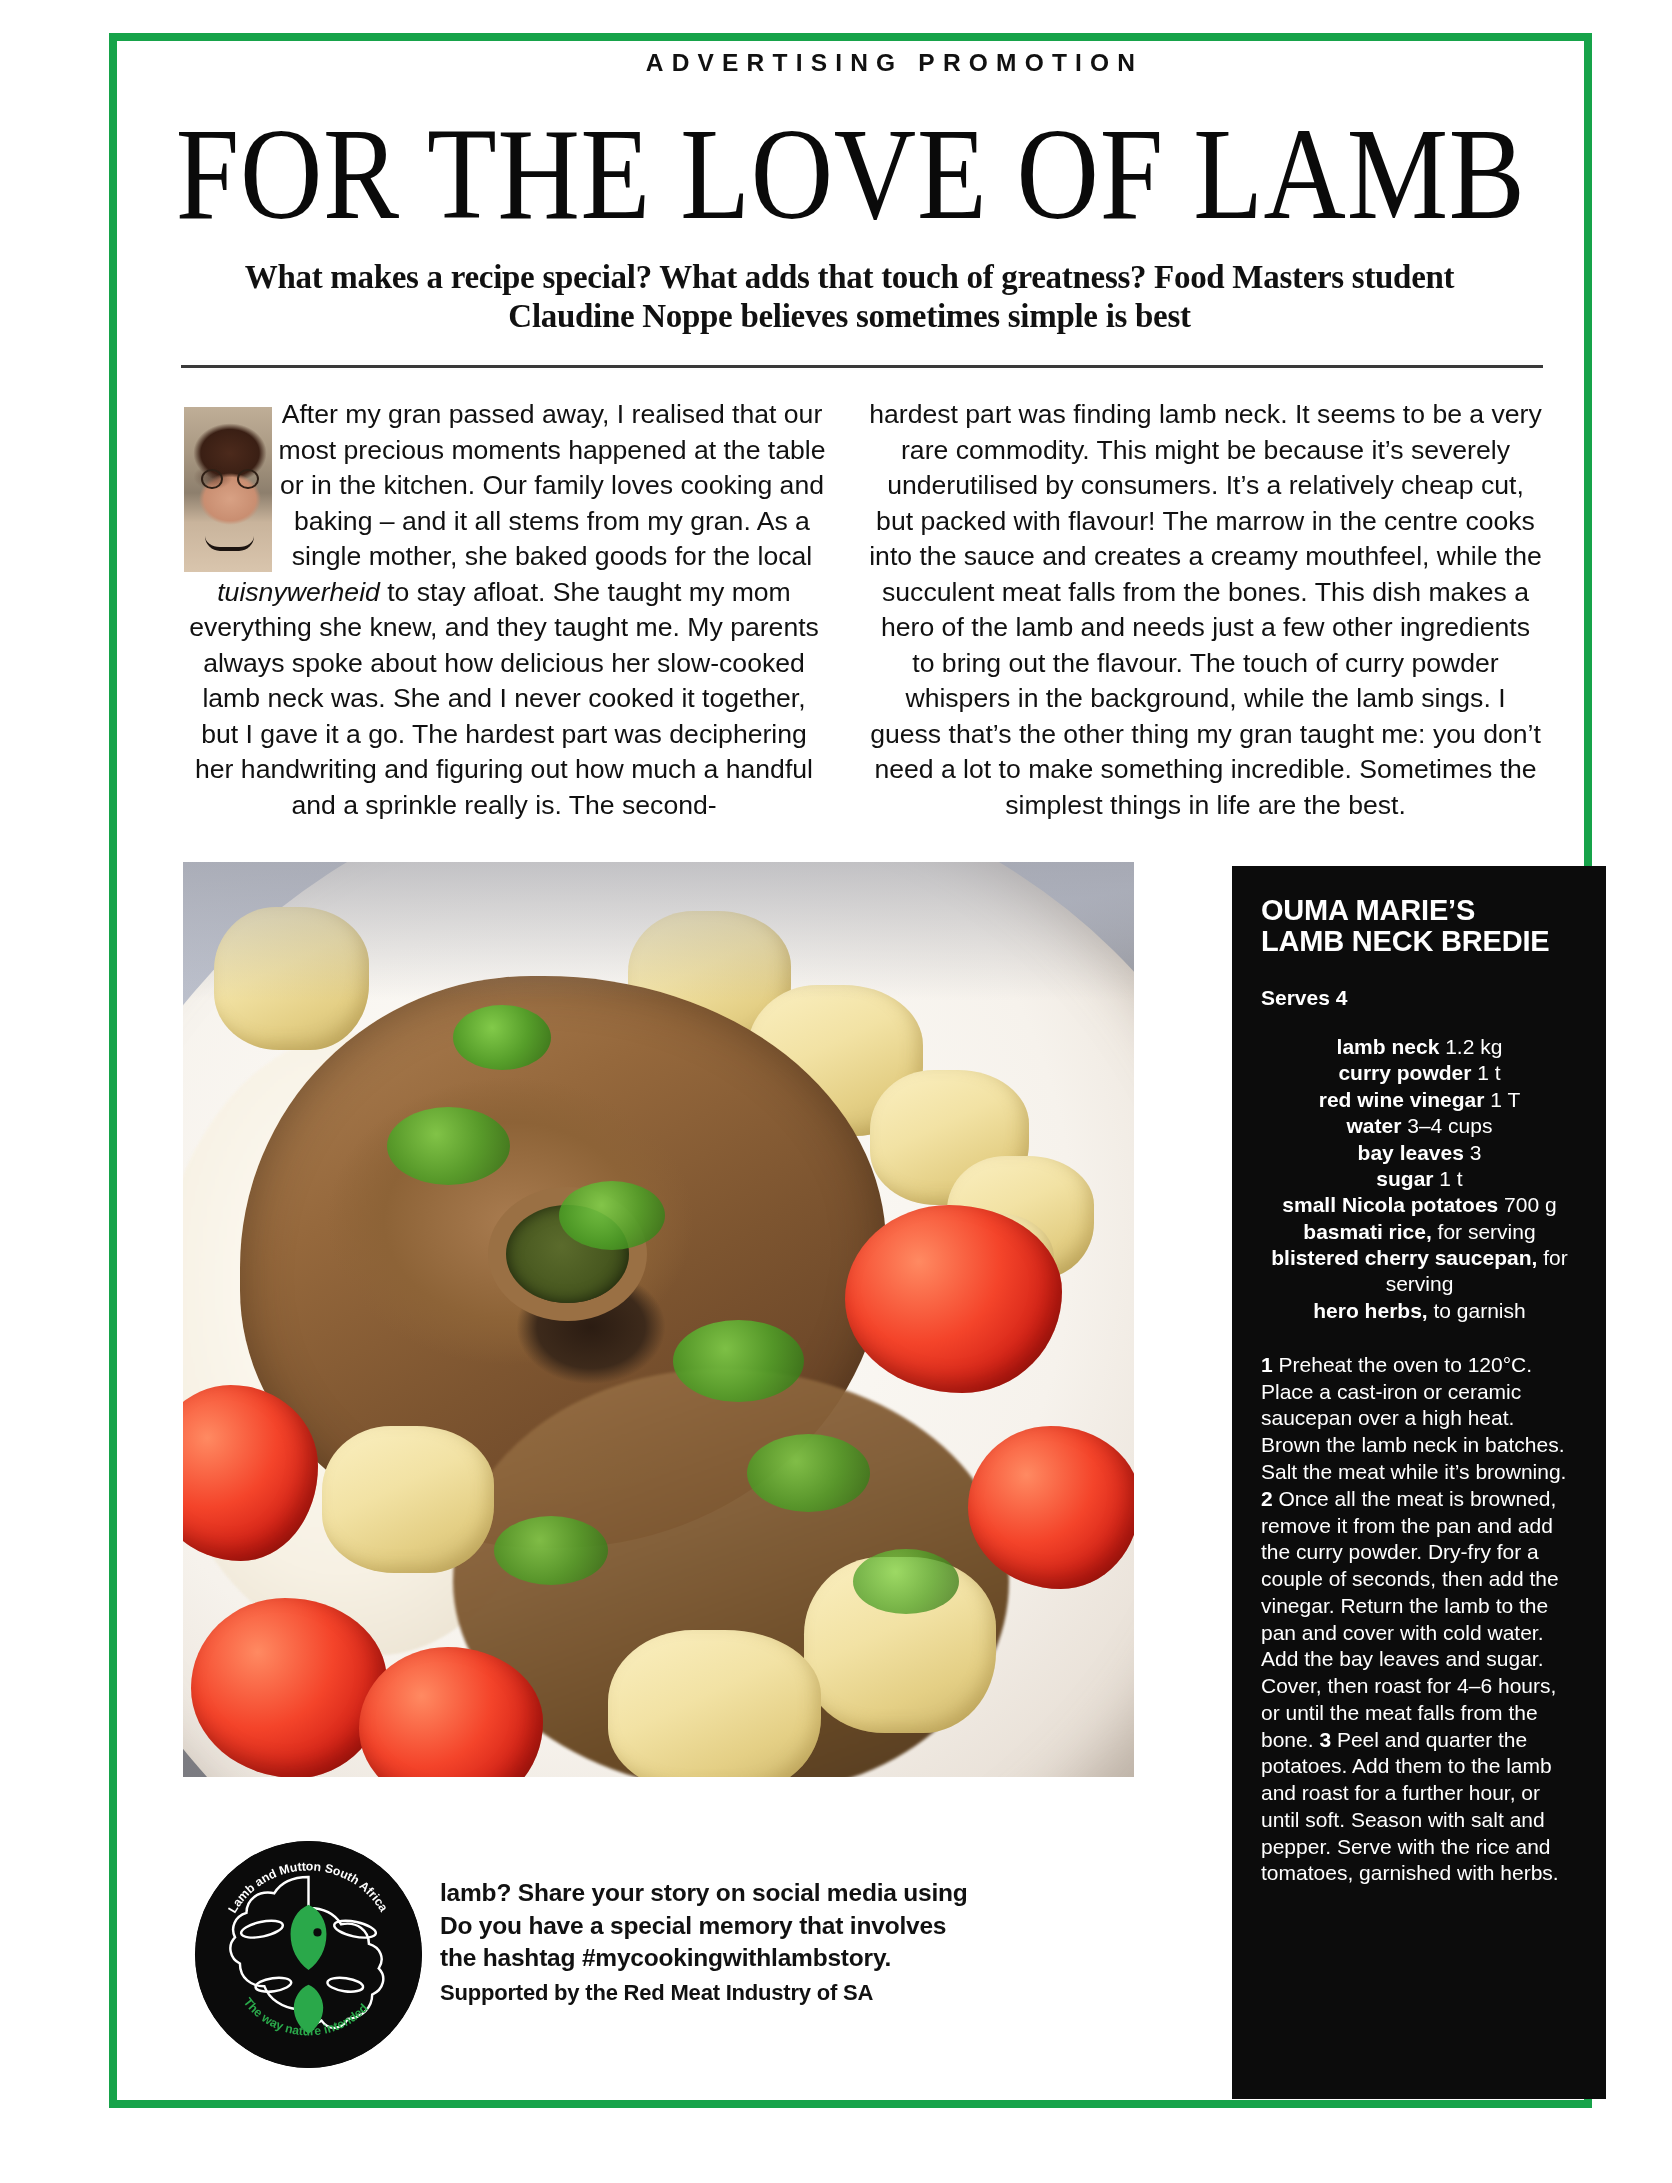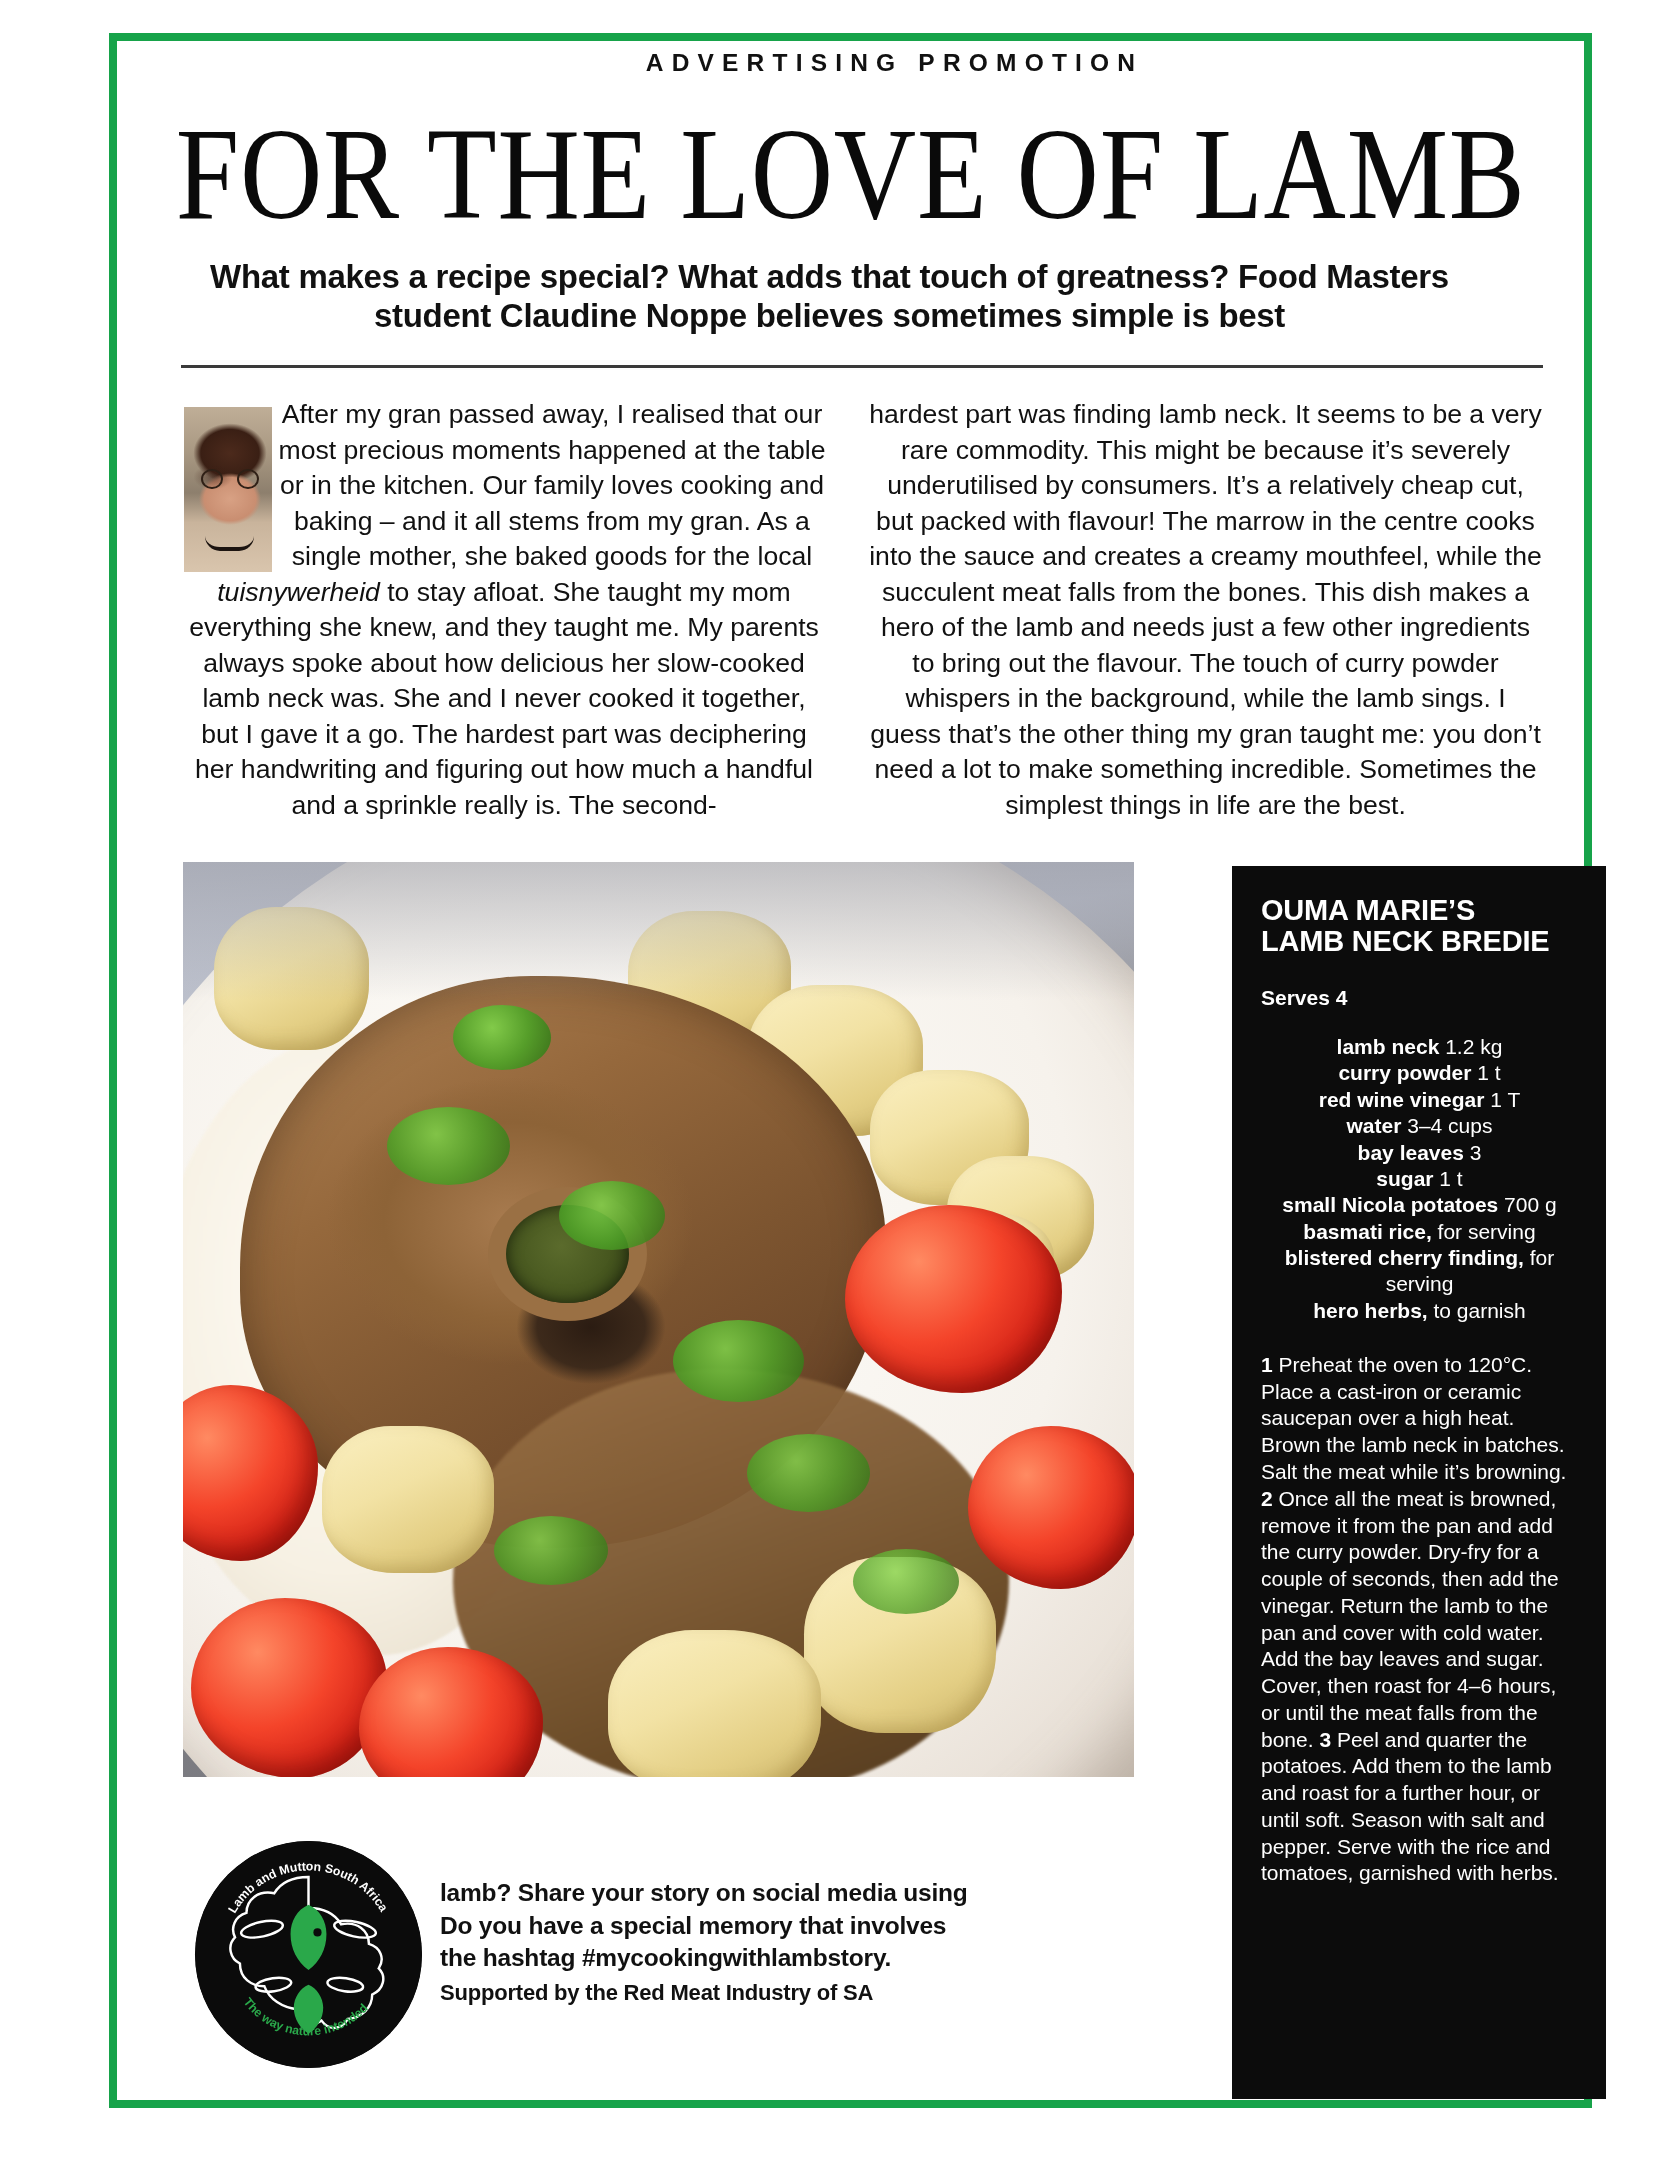--- a/index.html
+++ b/index.html
@@ -67,25 +67,25 @@
     letter-spacing: 0.8px;
     color: #0a0a0a;
     transform: scaleX(0.92) scaleY(1.06);
     transform-origin: center top;
     white-space: nowrap;
   }
 
   
   .deck {
     position: absolute;
-    left: 184px;
+    left: 204px;
     top: 258px;
     width: 1291px;
     text-align: center;
-    font-family: Liberation Sans, sans-serif;
+    font-family: Liberation Serif, serif;
     font-weight: 700;
     font-size: 33px;
     line-height: 1.17;
     color: #111111;
     letter-spacing: -0.3px;
   }
 
   .rule {
     position: absolute;
     left: 181px;
@@ -380,21 +380,21 @@
     <div class="recipe-serves">Serves 4</div>
     <ul class="ingredients">
         <li><span class="nm">lamb neck</span><span class="qty"> 1.2 kg</span></li>
         <li><span class="nm">curry powder</span><span class="qty"> 1 t</span></li>
         <li><span class="nm">red wine vinegar</span><span class="qty"> 1 T</span></li>
         <li><span class="nm">water</span><span class="qty"> 3–4 cups</span></li>
         <li><span class="nm">bay leaves</span><span class="qty"> 3</span></li>
         <li><span class="nm">sugar</span><span class="qty"> 1 t</span></li>
         <li><span class="nm">small Nicola potatoes</span><span class="qty"> 700 g</span></li>
         <li><span class="nm">basmati rice,</span><span class="qty"> for serving</span></li>
-        <li><span class="nm">blistered cherry finding,</span><span class="qty"> for serving</span></li>
+        <li><span class="nm">blistered cherry saucepan,</span><span class="qty"> for serving</span></li>
         <li><span class="nm">hero herbs,</span><span class="qty"> to garnish</span></li>
       </ul>
     <div class="method">
         <p style="display: block;"><span class="stepnum">1</span><span> Preheat the oven to 120°C. Place a cast-iron or ceramic saucepan over a high heat. Brown the lamb neck in batches. Salt the meat while it’s browning. </span><span class="stepnum">2</span><span> Once all the meat is browned, remove it from the pan and add the curry powder. Dry-fry for a couple of seconds, then add the vinegar. Return the lamb to the pan and cover with cold water. Add the bay leaves and sugar. Cover, then roast for 4–6 hours, or until the meat falls from the bone. </span><span class="stepnum">3</span><span> Peel and quarter the potatoes. Add them to the lamb and roast for a further hour, or until soft. Season with salt and pepper. Serve with the rice and tomatoes, garnished with herbs. </span></p>
       </div>
   </div>
 
   <div class="logo-badge">
     <svg width="227" height="227" viewBox="0 0 278 278">
       <defs>

